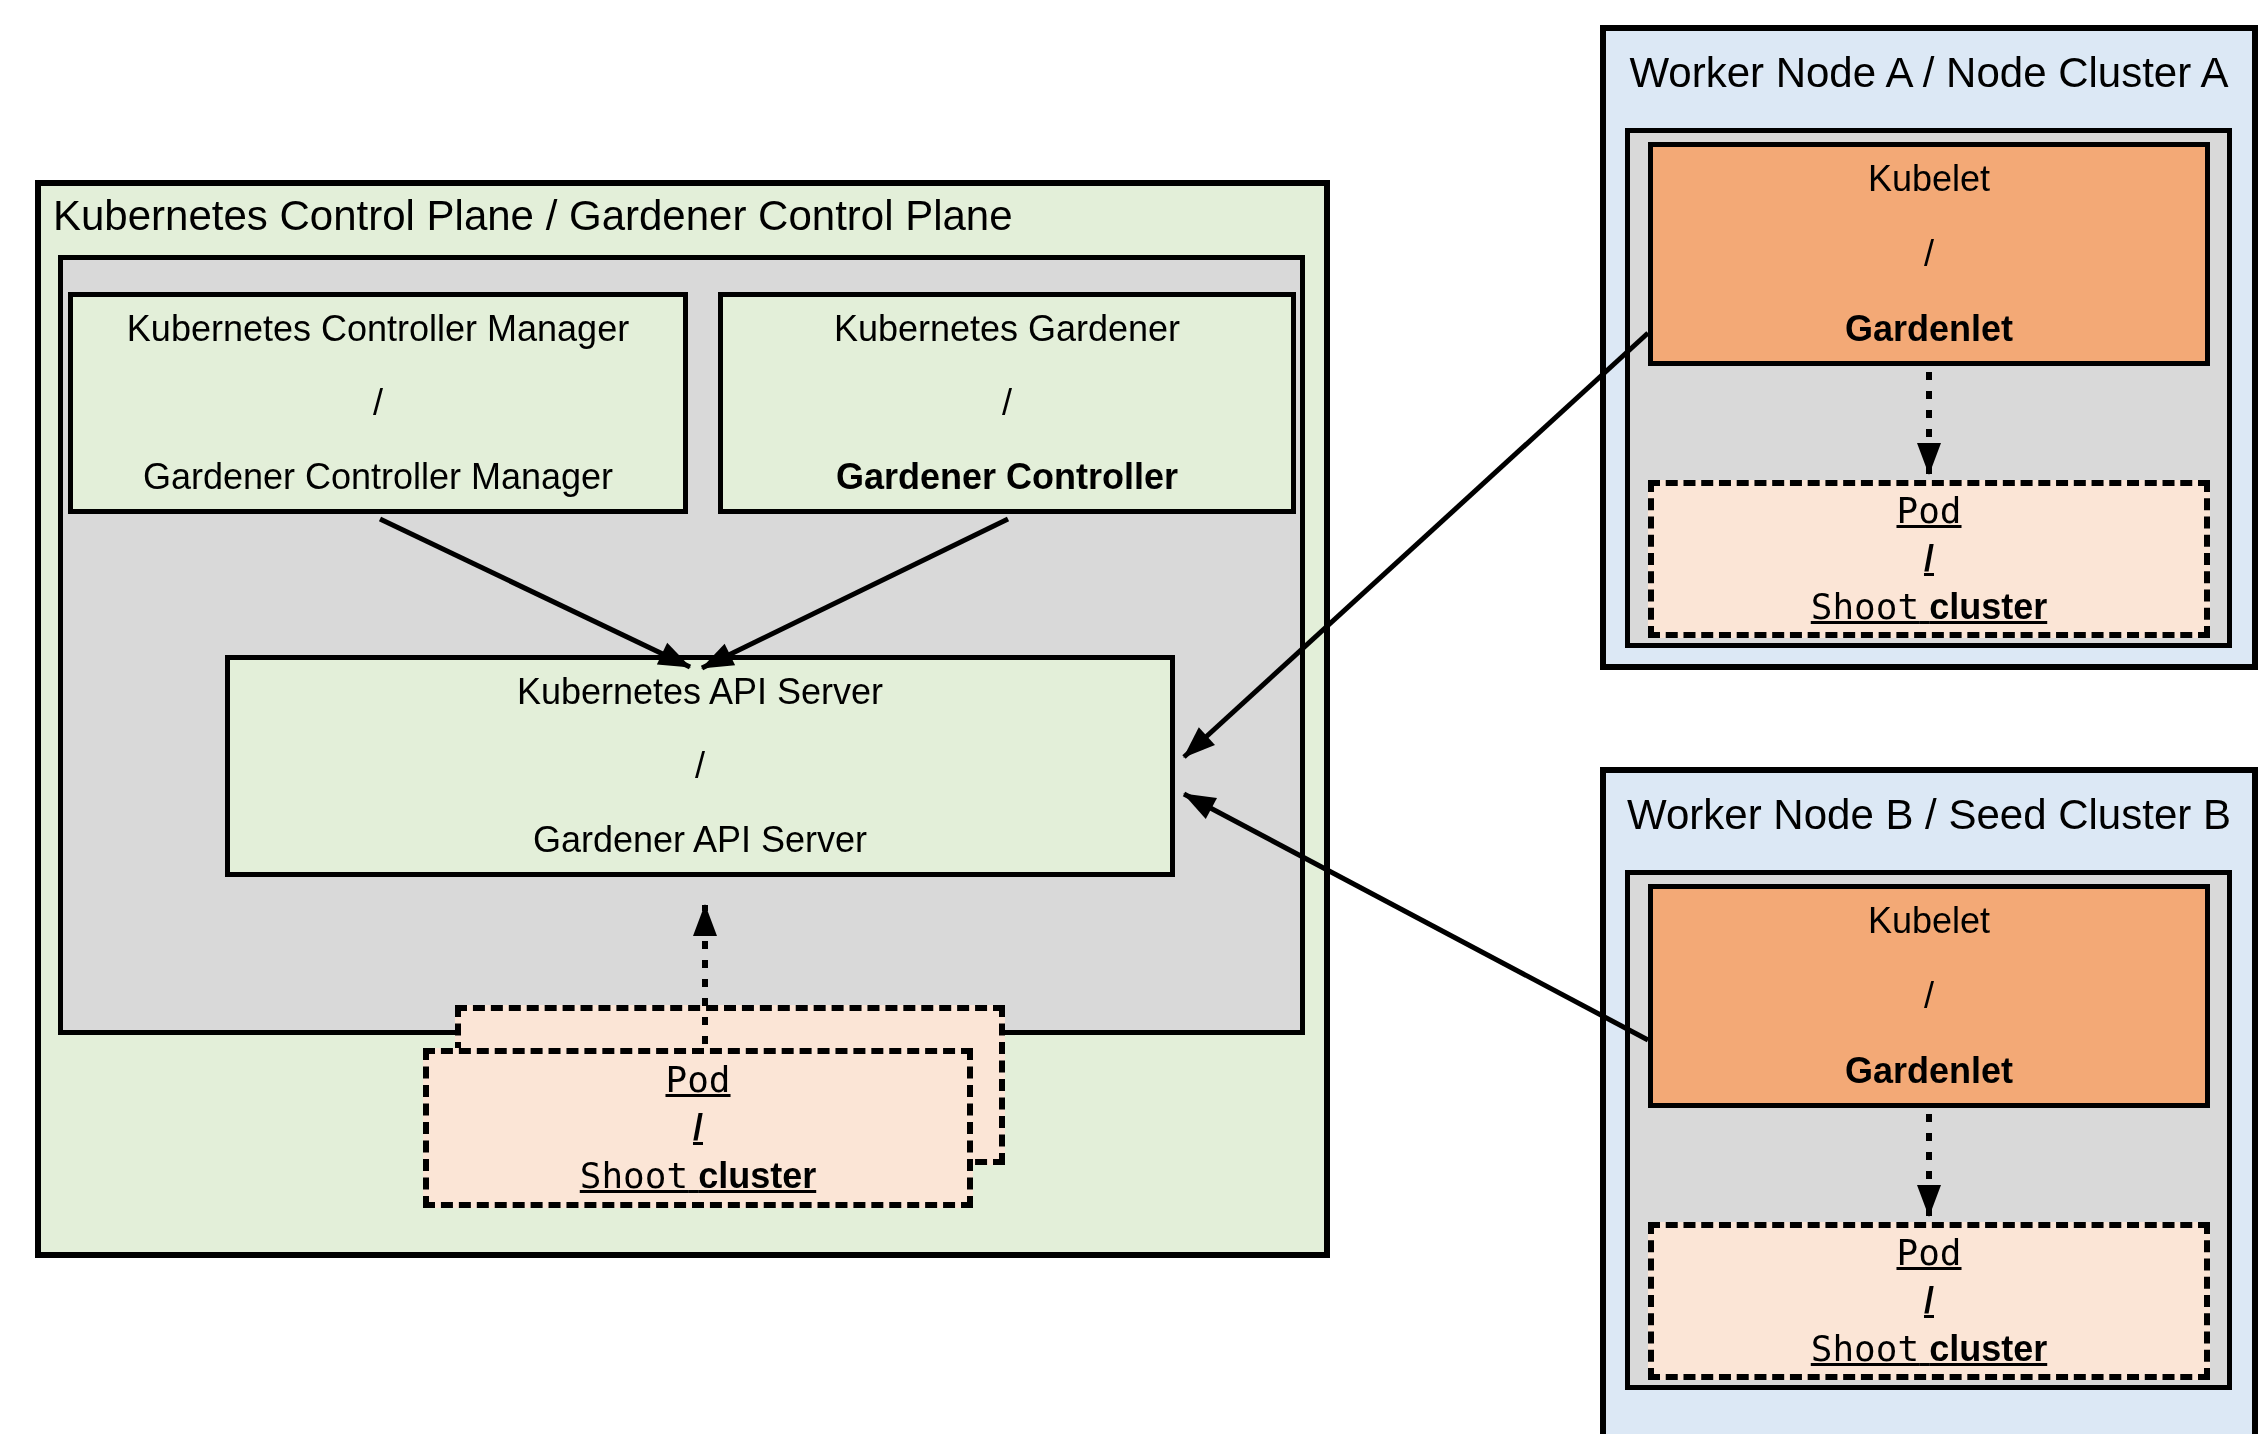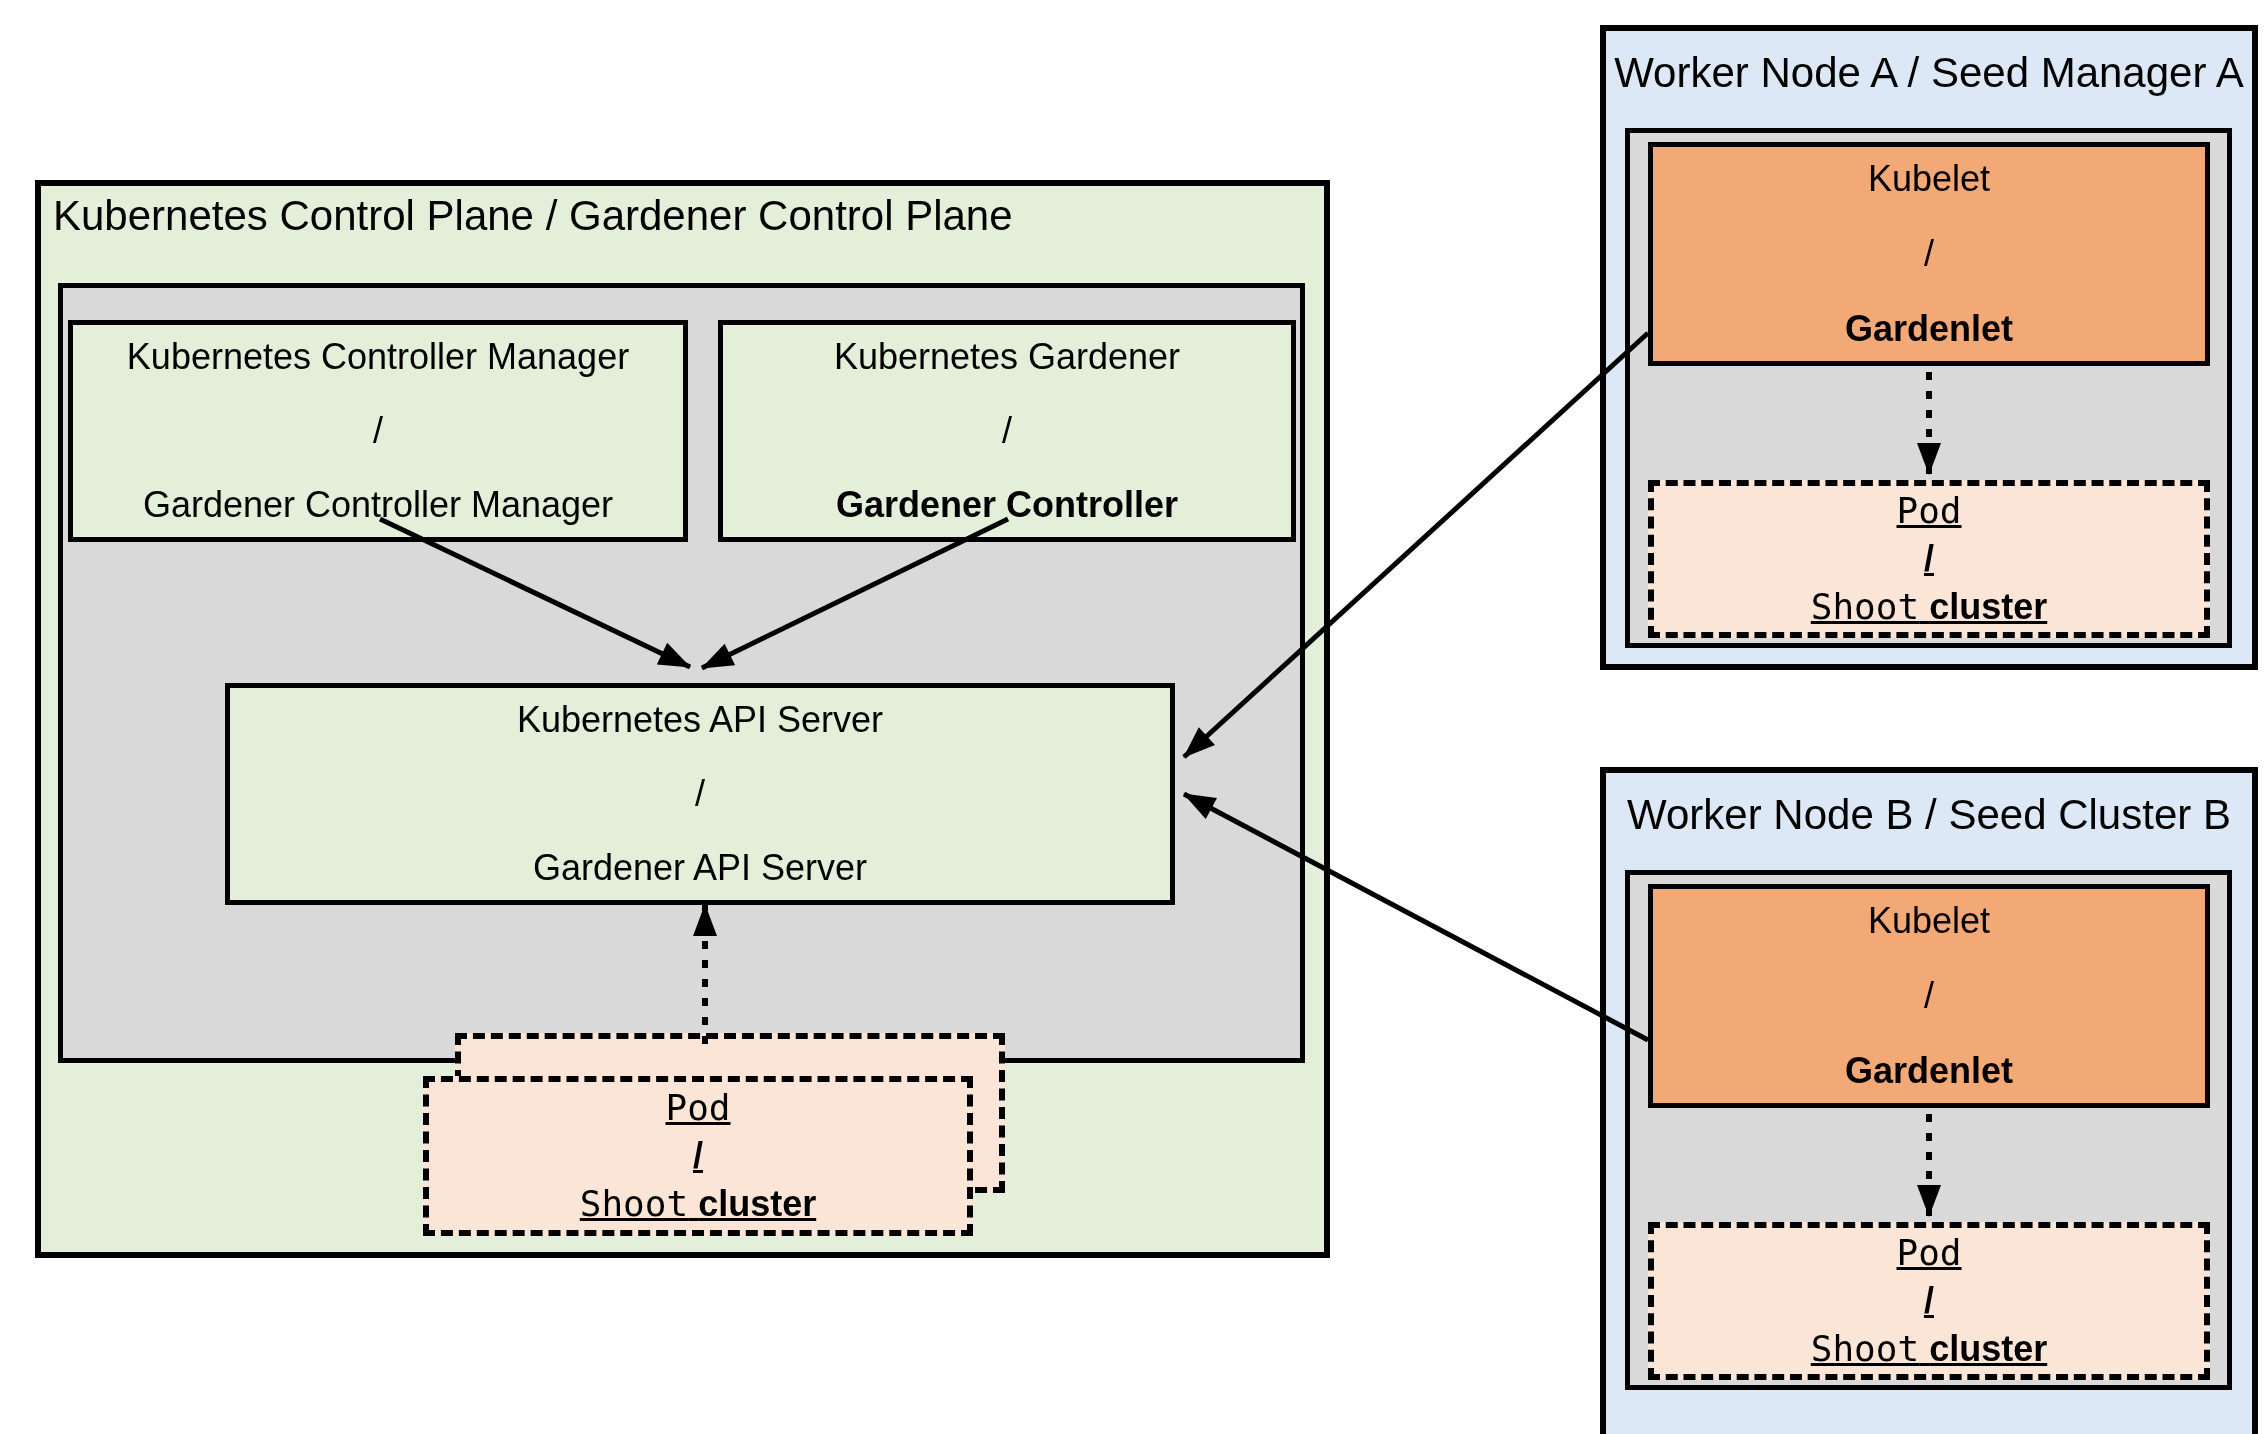--- a/index.html
+++ b/index.html
@@ -36,21 +36,21 @@
   .overlay marker path { fill:var(--line,#000); }
 </style>
 </head>
 <body style="background: rgb(255, 255, 255);">
 
 <div class="canvas">
 
   <section class="abs green-panel" style="left:35px; top:180px; width:1295px; height:1078px;">
     <div class="cp-title">Kubernetes Control Plane / Gardener Control Plane</div>
 
-    <div class="abs gray-box" style="left:17px; top:69px; width:1247px; height:780px;margin-top:28px;">
+    <div class="abs gray-box" style="left:17px; top:69px; width:1247px; height:780px;">
 
       <div class="abs node green node-label" style="left:5px; top:32px; width:620px; height:222px;">
         <span>Kubernetes Controller Manager</span>
         <span>/</span>
         <span>Gardener Controller Manager</span>
       </div>
 
       <div class="abs node green node-label" style="left:655px; top:32px; width:578px; height:222px;">
         <span>Kubernetes Gardener</span>
         <span>/</span>
@@ -67,21 +67,21 @@
 
       <div class="abs pod pod-label" style="left:360px; top:788px; width:550px; height:160px;">
         <span class="mono">Pod</span>
         <span class="strong">/</span>
         <span><span class="mono">Shoot</span> <span class="strong">cluster</span></span>
       </div>
     </div>
   </section>
 
   <section class="abs blue-panel" style="left:1600px; top:25px; width:658px; height:645px;">
-    <div class="worker-title">Worker Node A / Seed Manager A</div>
+    <div class="worker-title">Worker Node A / Node Cluster A</div>
 
     <div class="abs gray-box" style="left:19px; top:97px; width:607px; height:520px;">
 
       <div class="abs node orange node-label" style="left:18px; top:9px; width:562px; height:224px;">
         <span>Kubelet</span>
         <span>/</span>
         <span class="strong">Gardenlet</span>
       </div>
 
       <div class="abs pod pod-label" style="left:18px; top:347px; width:562px; height:158px;">

